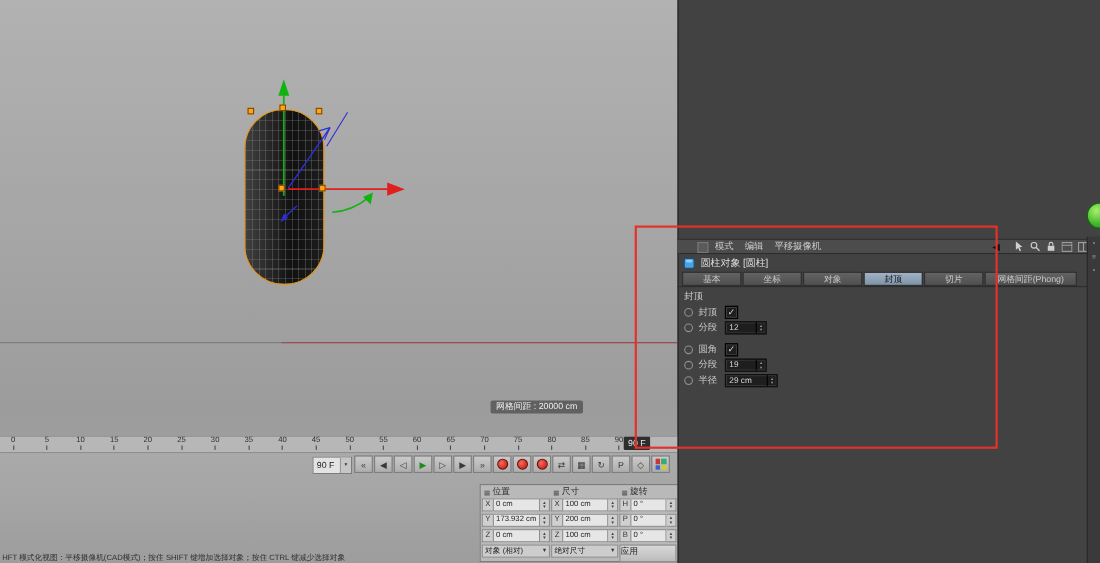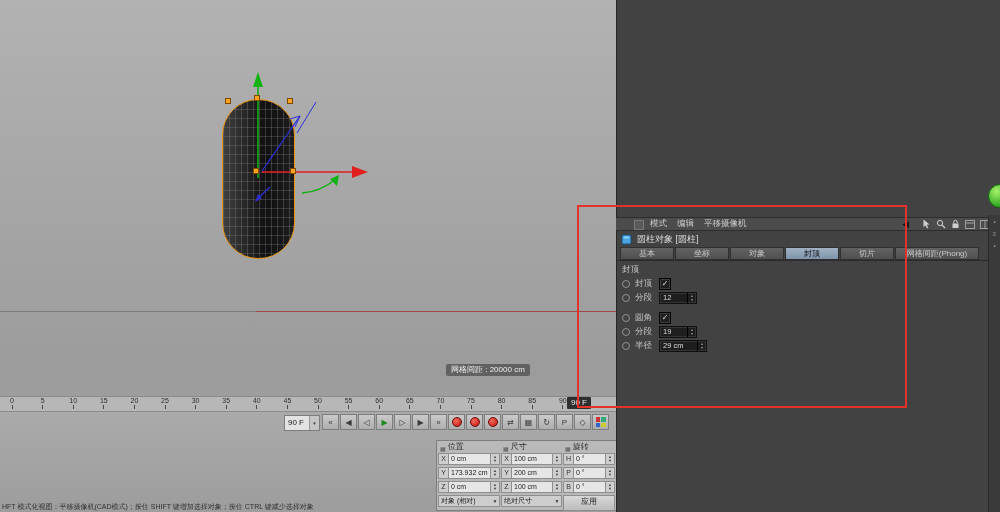--- a/index.html
+++ b/index.html
@@ -47,21 +47,21 @@
   .chead{font-size:8px;color:#2b2b2b;display:flex;align-items:flex-end;gap:2px;padding-left:2px}
   .chead .hi{font-size:6px;color:#555}
   .cfield{display:flex;height:12px}
   .clabel{width:9px;background:#cfcfcf;border:1px solid #8f8f8f;border-right:0;font-size:7px;line-height:10px;text-align:center;color:#333}
   .cval{flex:1;background:#e6e6e6;border:1px solid #8f8f8f;font-size:7px;line-height:10px;color:#1c1c1c;padding-left:2px;white-space:nowrap;overflow:hidden}
   .cspin{width:8px;background:#cfcfcf;border:1px solid #8f8f8f;border-left:0;display:flex;flex-direction:column;align-items:center;justify-content:center}
   .cspin i{font-style:normal;font-size:4px;line-height:4px;color:#444}
   .cdrop{display:flex;background:#cdcdcd;border:1px solid #8f8f8f;font-size:7px;color:#222;align-items:center;height:12px;box-sizing:border-box}
   .cdrop span:first-child{flex:1;padding-left:2px;white-space:nowrap;overflow:hidden}
   .cdrop .caret{width:8px;font-size:5px;color:#333;text-align:center}
-  .cbtn{background:linear-gradient(#d8d8d8,#bcbcbc);border:1px solid #8f8f8f;font-size:8px;color:#222;text-align:center;line-height:11px;height:16px;box-sizing:border-box}
+  .cbtn{background:linear-gradient(#d8d8d8,#bcbcbc);border:1px solid #8f8f8f;font-size:8px;color:#222;line-height:11px;height:16px;box-sizing:border-box}
 
   
   #attr-panel{left:616px;top:0;width:384px;height:512px;background:#424242;border-left:1px solid #262626;box-sizing:border-box}
   #attr-menu{left:616px;top:217px;width:384px;height:14px;background:#4c4c4c;border-top:1px solid #2c2c2c;border-bottom:1px solid #2c2c2c;
              display:flex;align-items:flex-end;padding-left:18px;box-sizing:border-box}
   #menu-grip{width:8px;height:8px;border:1px solid #787878;background:#5a5a5a;margin-right:6px}
   #attr-menu-items{display:flex;gap:10px}
   .mitem{font-size:8.5px;color:#cdcdcd}
   #collapse-arrow{left:902px;top:218px;font-size:9px;color:#141414;line-height:12px}
   #attr-icons{left:922px;top:219px;display:flex;gap:5px;align-items:center}

